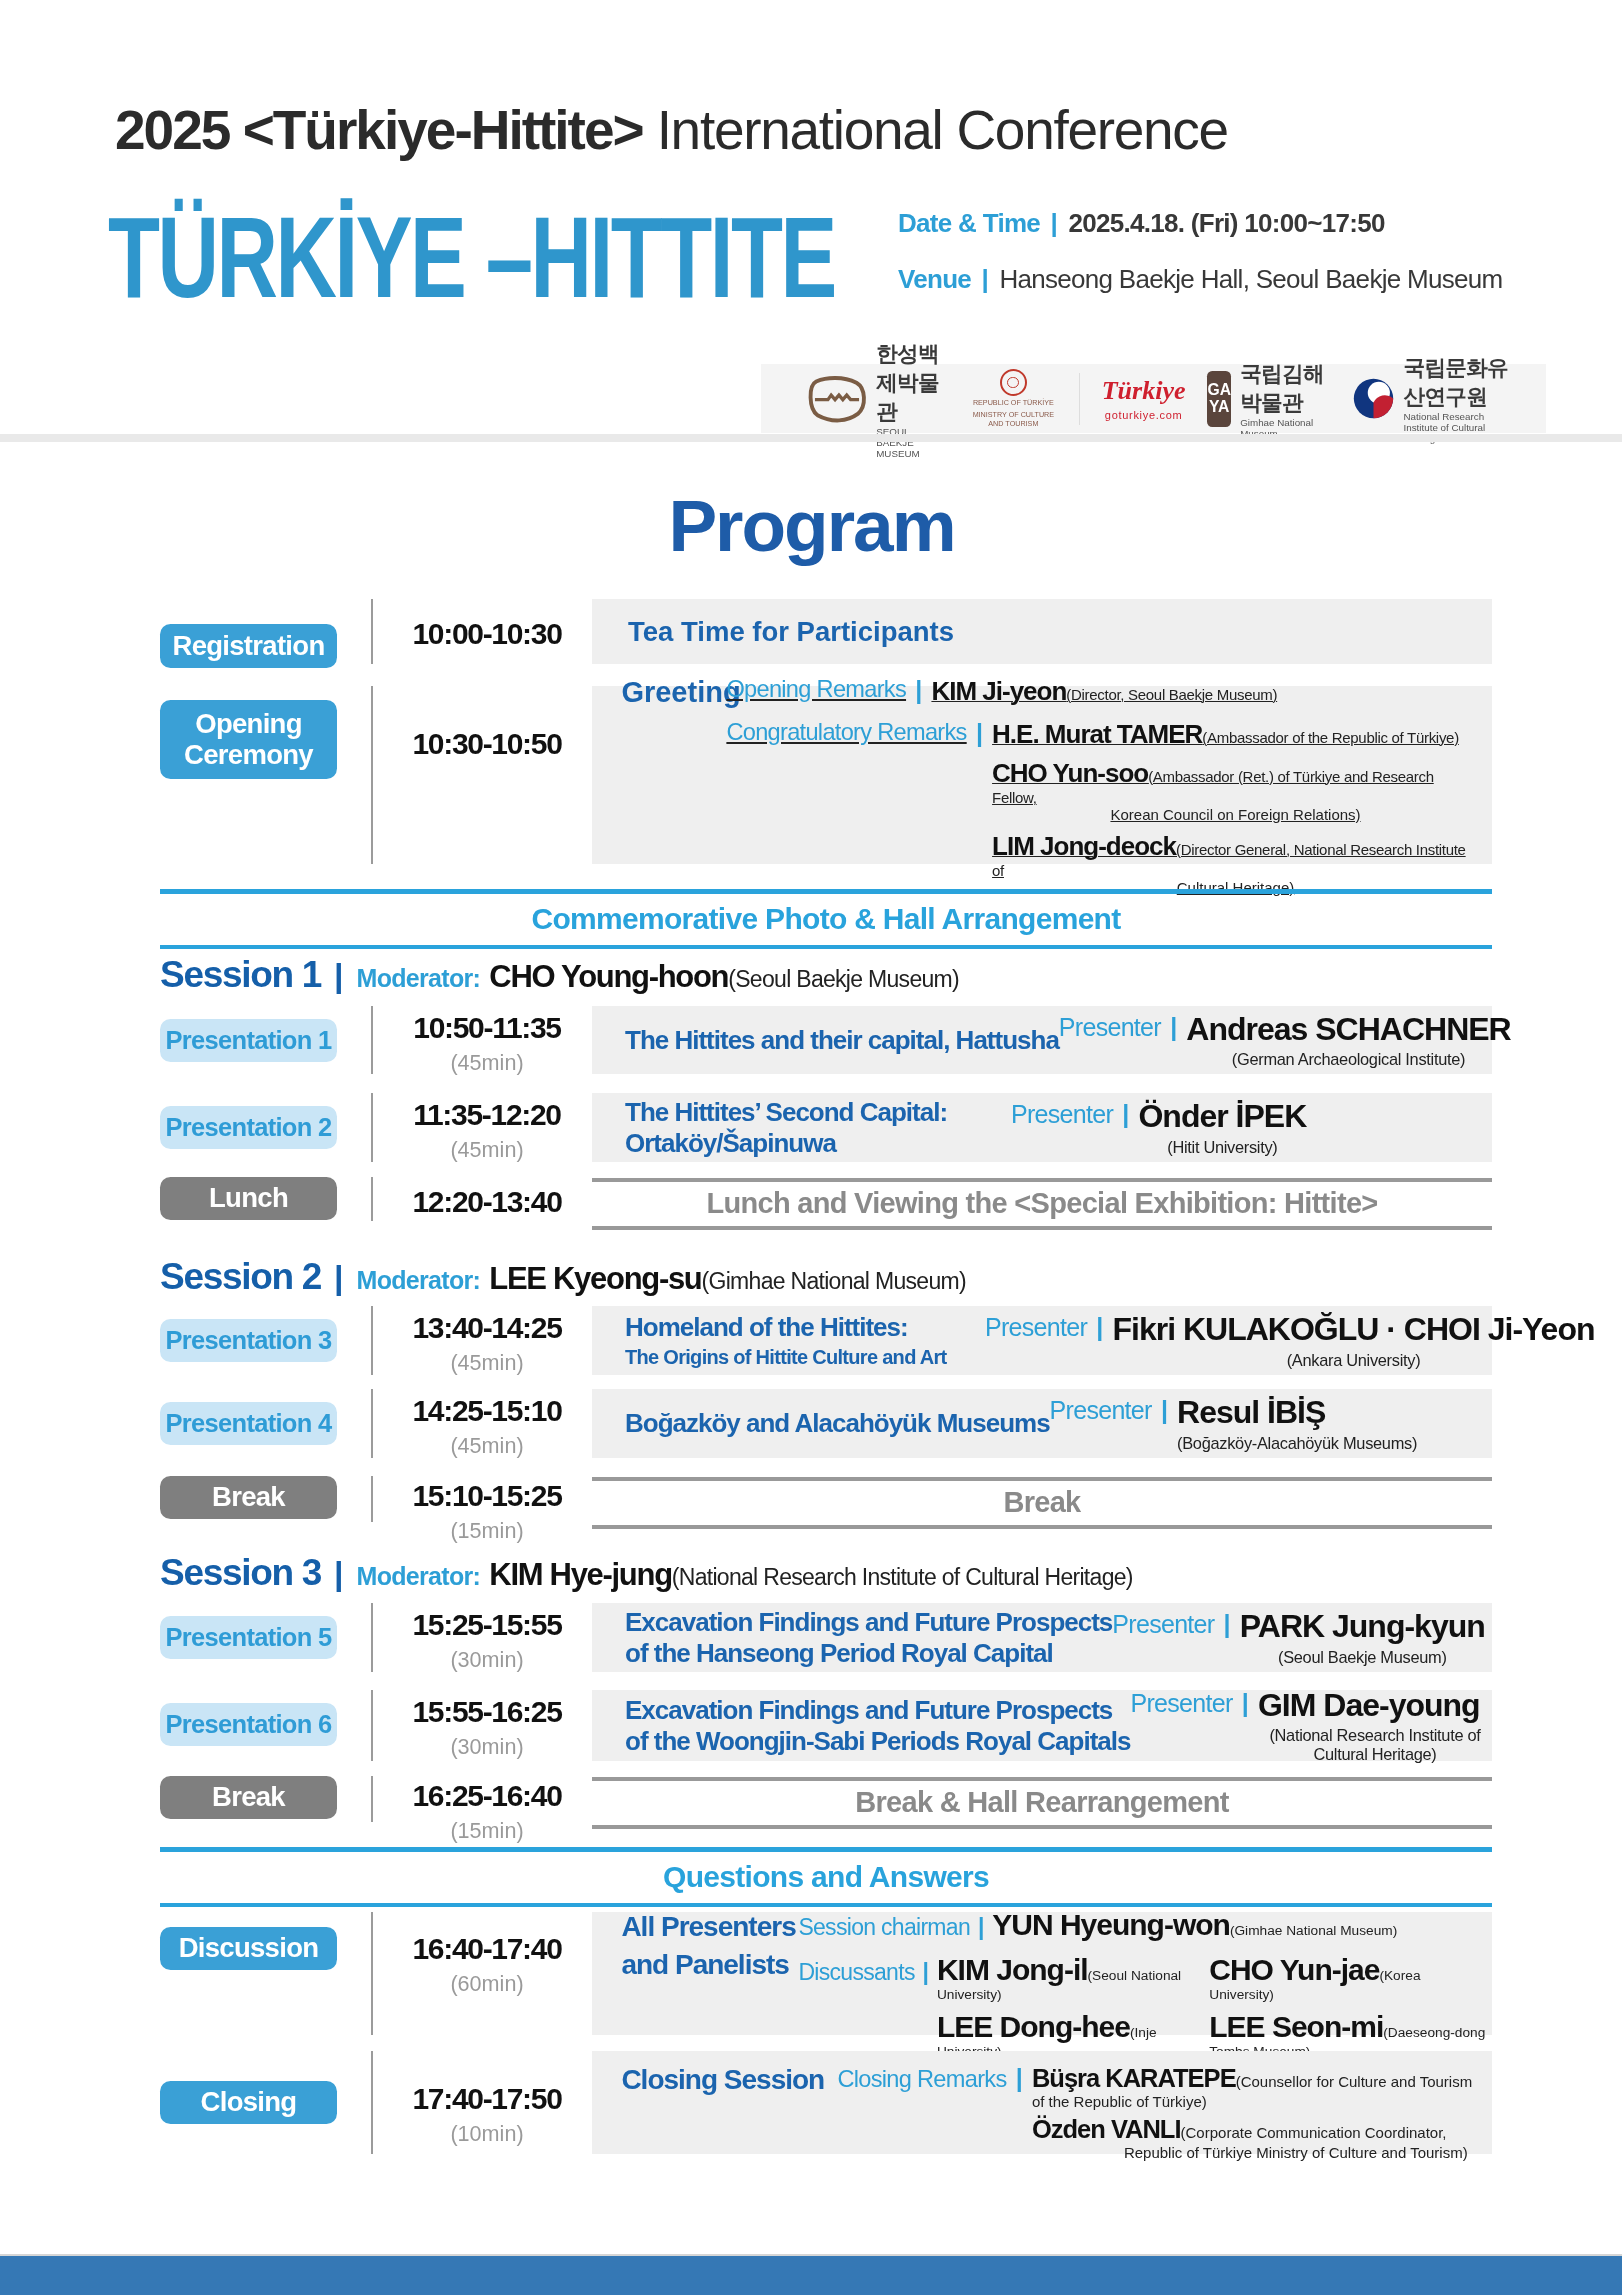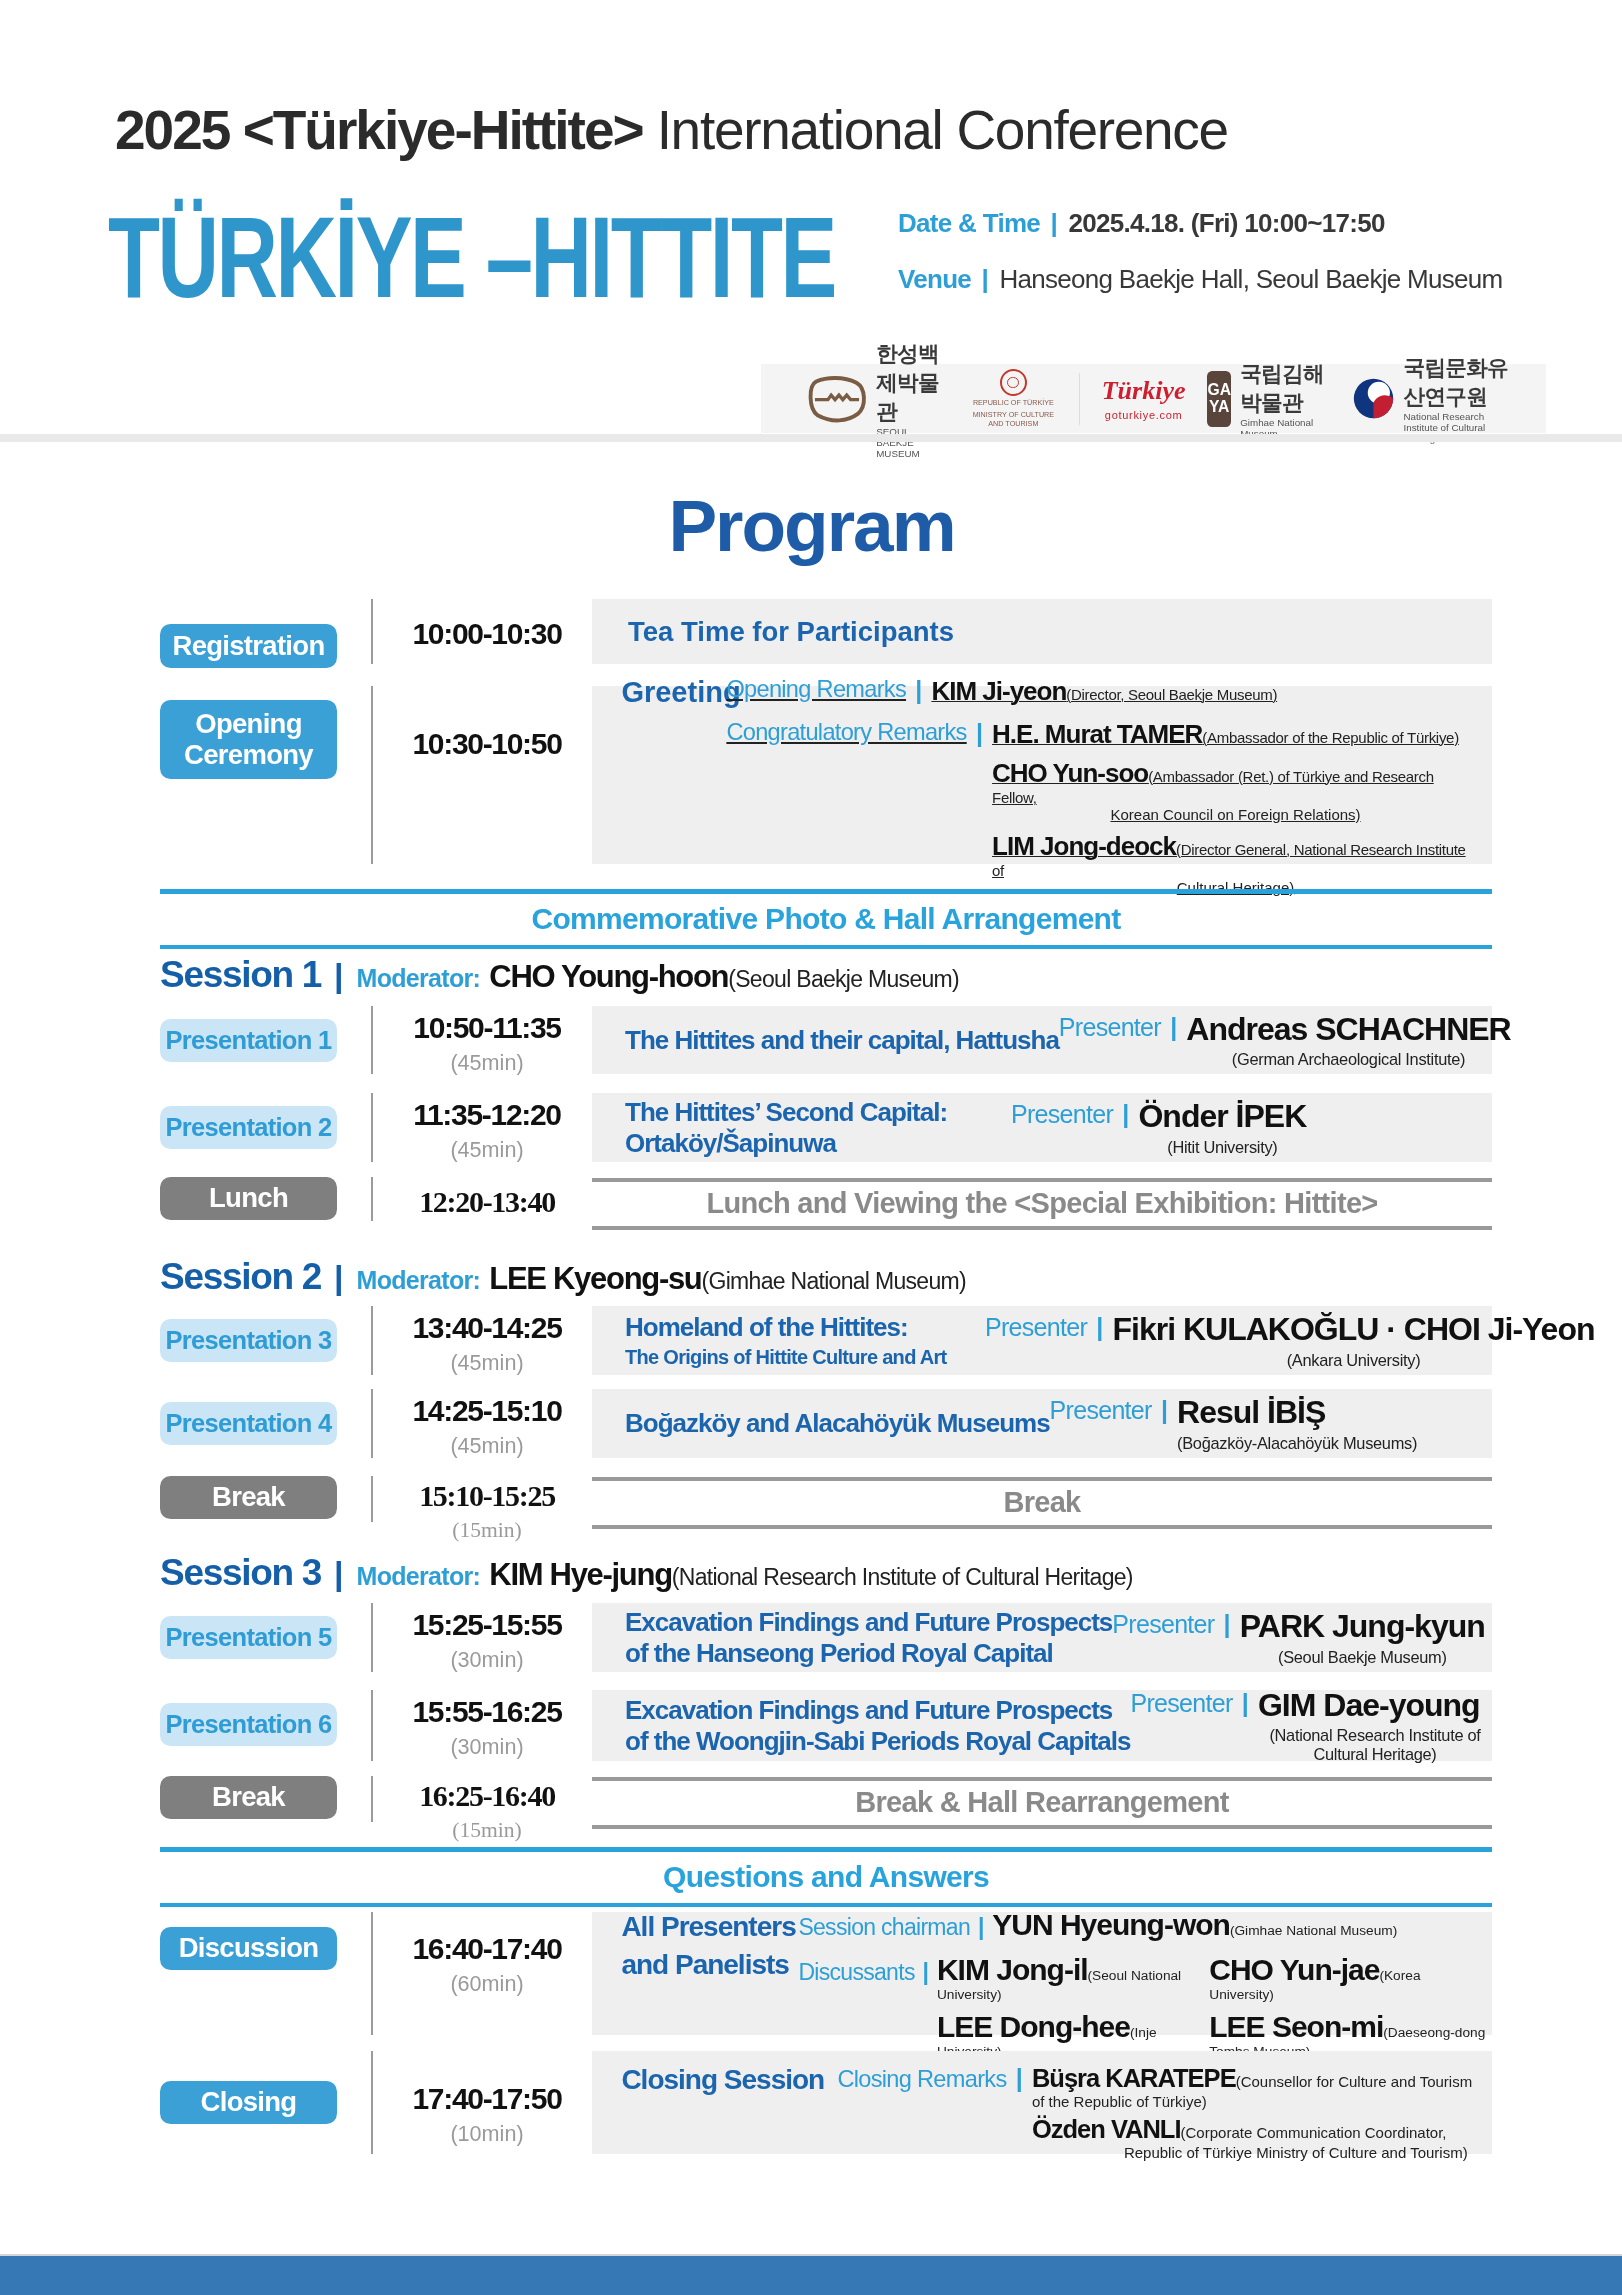--- a/index.html
+++ b/index.html
@@ -122,21 +122,21 @@
   .presenter { display:flex; align-items:flex-start; }
   .presenter .lab, .presenter .bar { line-height:1.3; }
   .person { display:flex; flex-direction:column; }
   .person .affil { text-align:center; margin-top:2.6px; }
 
   
   .r-lunch { top:1177px; height:44px; }
   .r-break1 { top:1476px; height:46px; }
   .r-break2 { top:1776px; height:46px; }
   .brk .badge { top:0; height:43px; }
-  .brk .time { top:2.6px;font-family:Liberation Serif, serif; }
+  .brk .time { top:2.6px; }
   .r-lunch .time { top:7.9px; }
   .gband { position:absolute; left:432px; right:0; top:1.3px; border-top:4.6px solid #999; border-bottom:4.6px solid #999;
            text-align:center; }
   .gband .gtext { font-size:29px; font-weight:800; color:#8a8a8a; letter-spacing:-0.7px; padding:5.2px 0; }
 
   
   .r-discussion { top:1912px; height:123px; }
   .r-discussion .badge { top:15px; height:43px; }
   .r-discussion .time { top:19.6px; }
   .disc { display:flex; align-items:flex-start; padding:19.6px 6.5px 0 29.4px; width:100%; }

